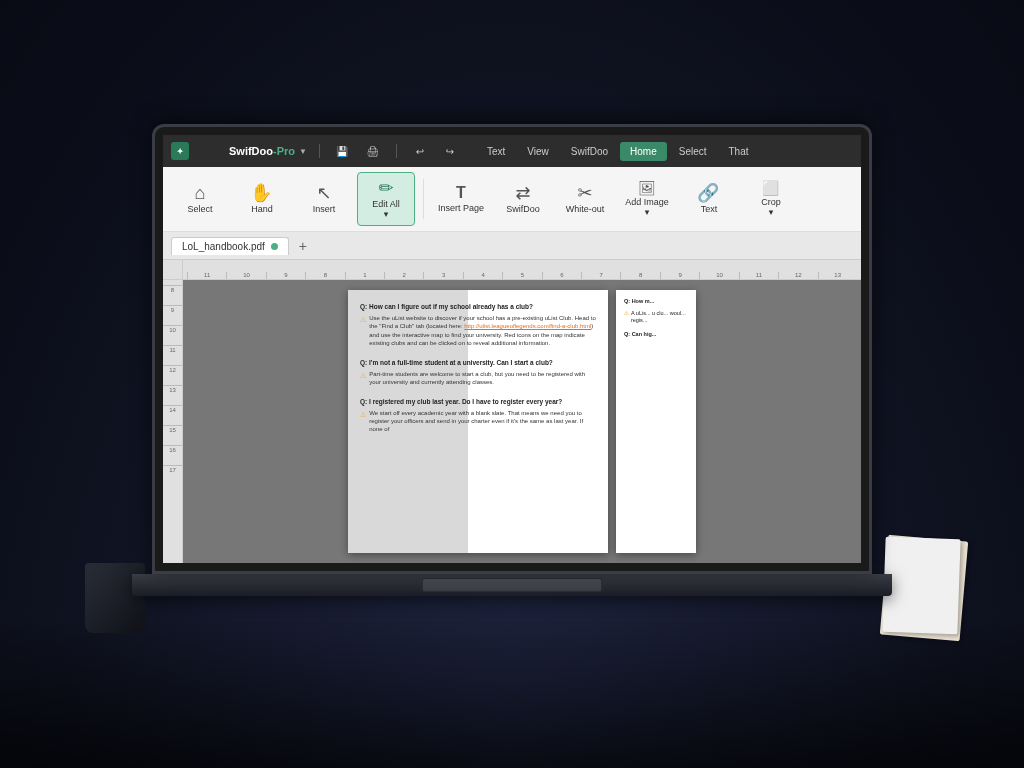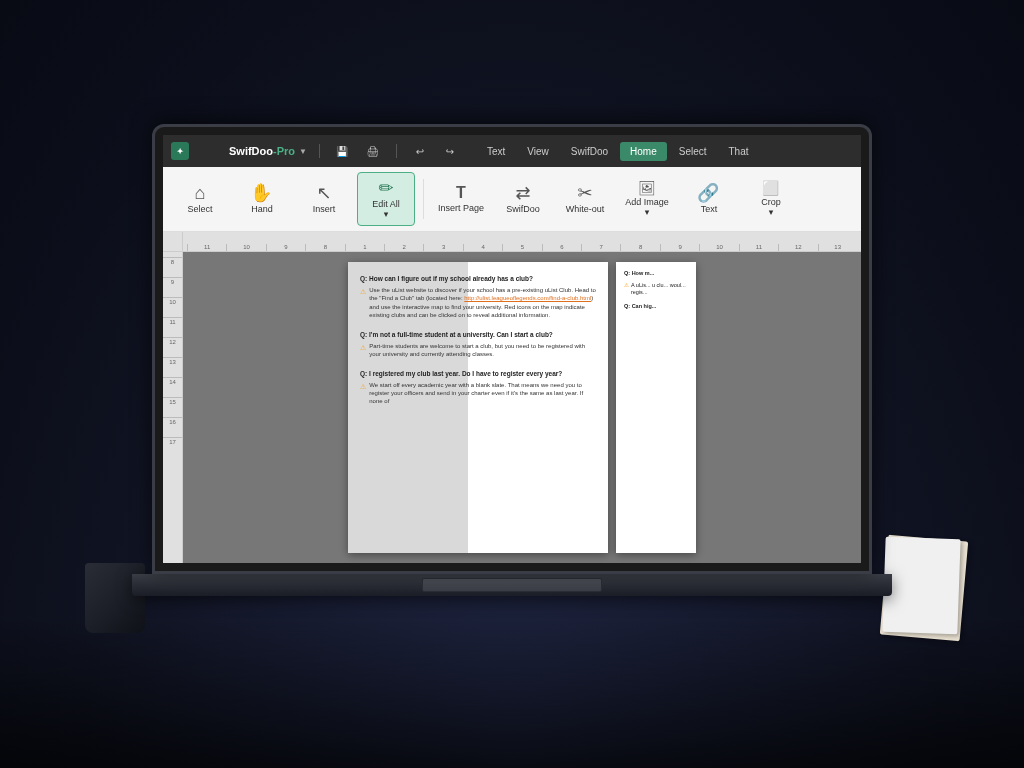--- a/index.html
+++ b/index.html
@@ -596,20 +596,27 @@
             <span class="tool-label">Text</span>
           </button>
 
           <button class="tool-btn">
             <span class="tool-icon" style="font-size:14px;">⬜</span>
             <span class="tool-label">Crop<br>▾</span>
           </button>
 
         </div>
 
+        <div class="tab-bar">
+          <div class="file-tab">
+            <span>LoL_handbook.pdf</span>
+            <div class="tab-dot"></div>
+          </div>
+          <div class="add-tab">+</div>
+        </div>
 
         <div class="content-area">
 
           <div class="pdf-area">
 
             <div class="pdf-rulers-row">
               <div class="ruler-corner"></div>
               <div class="ruler-h">
                 <div class="ruler-h-marks">
                   <span class="ruler-h-mark">11</span>

